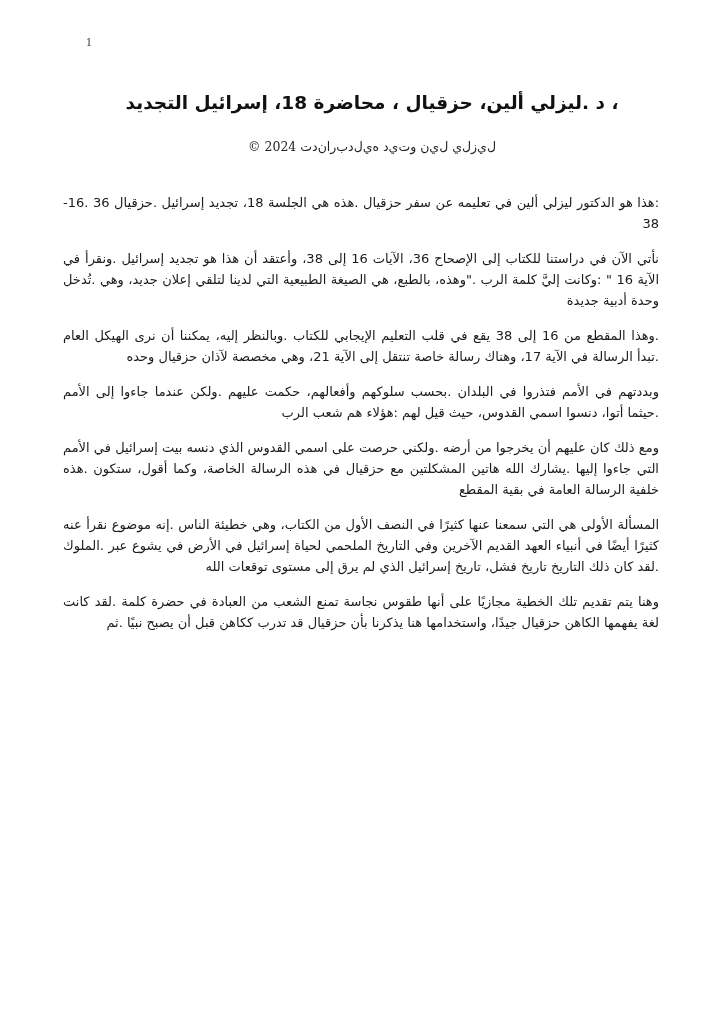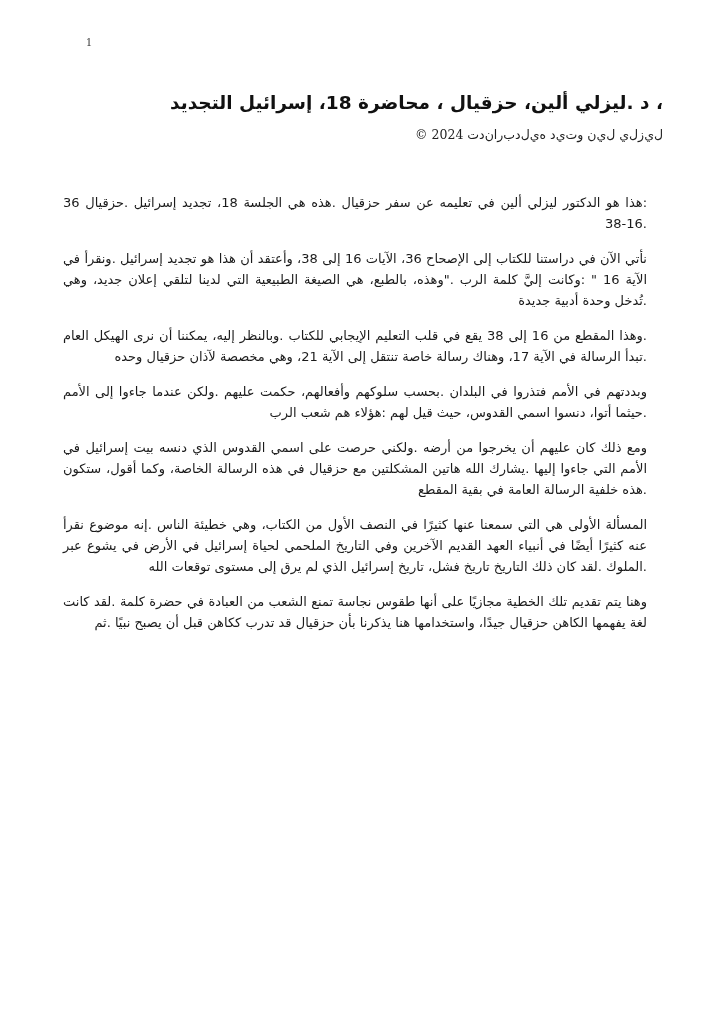--- a/index.html
+++ b/index.html
@@ -22,49 +22,50 @@
     font-family: "Liberation Serif", "DejaVu Serif", serif;
     font-size: 11.5px;
     color: #2e2e2e;
   }
   .doc-header {
     position: absolute;
     top: 88px;
     left: 81px;
     right: 61px;
     direction: rtl;
+    text-align: center;
   }
   .title-line {
     font-family: "DejaVu Sans", sans-serif;
     font-weight: bold;
     font-size: 18.5px;
     line-height: 29px;
     color: #111111;
   }
   .copyright-line {
     font-family: "DejaVu Serif", "DejaVu Sans", serif;
     font-size: 12.5px;
     line-height: 20px;
-    margin-top: 8px;
+    margin-top: 20px;
     color: #222222;
   }
   .doc-body {
     position: absolute;
     top: 192px;
     left: 63px;
     right: 61px;
     direction: rtl;
     text-align: justify;
     font-family: "DejaVu Sans", sans-serif;
     font-size: 13px;
     line-height: 21px;
     color: #1b1b1b;
   }
   .para {
-    margin: 0 16px 14px 0;
+    margin: 0 4px 14px 0;
   }
 </style>
 </head>
 <body>
 
 <div class="page">
 
   <span class="page-number">1</span>
 
   <header class="doc-header">

